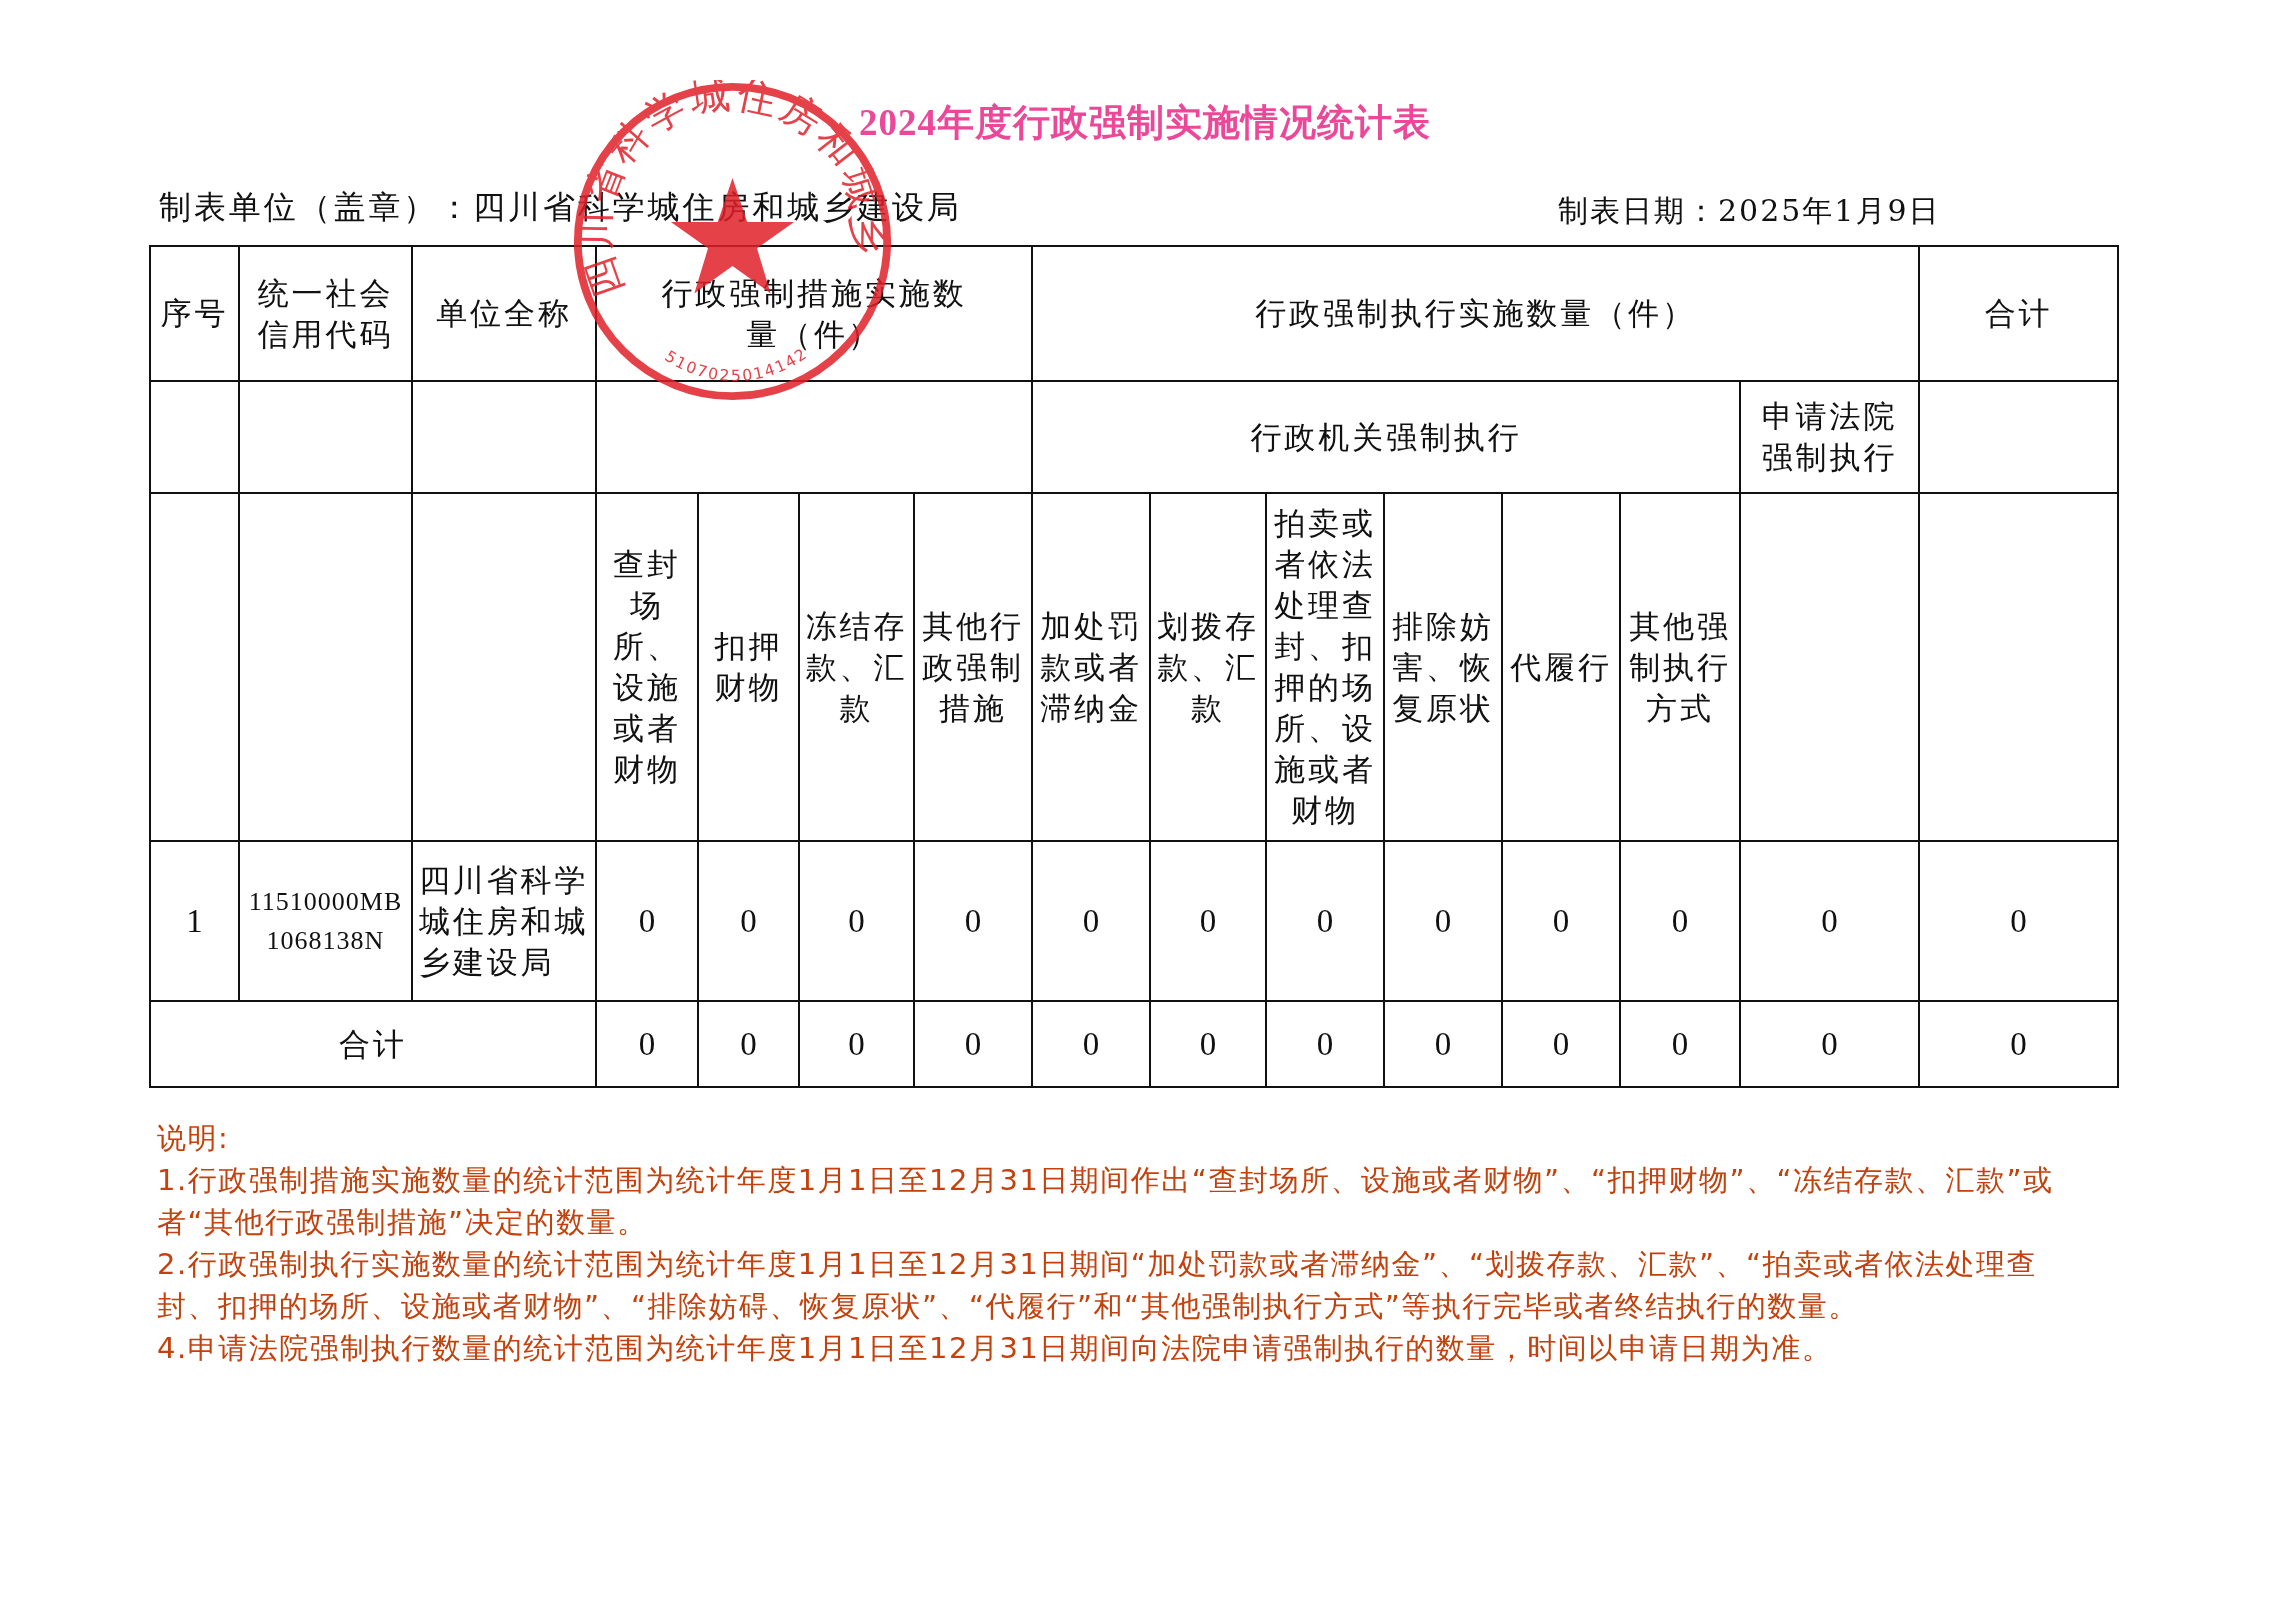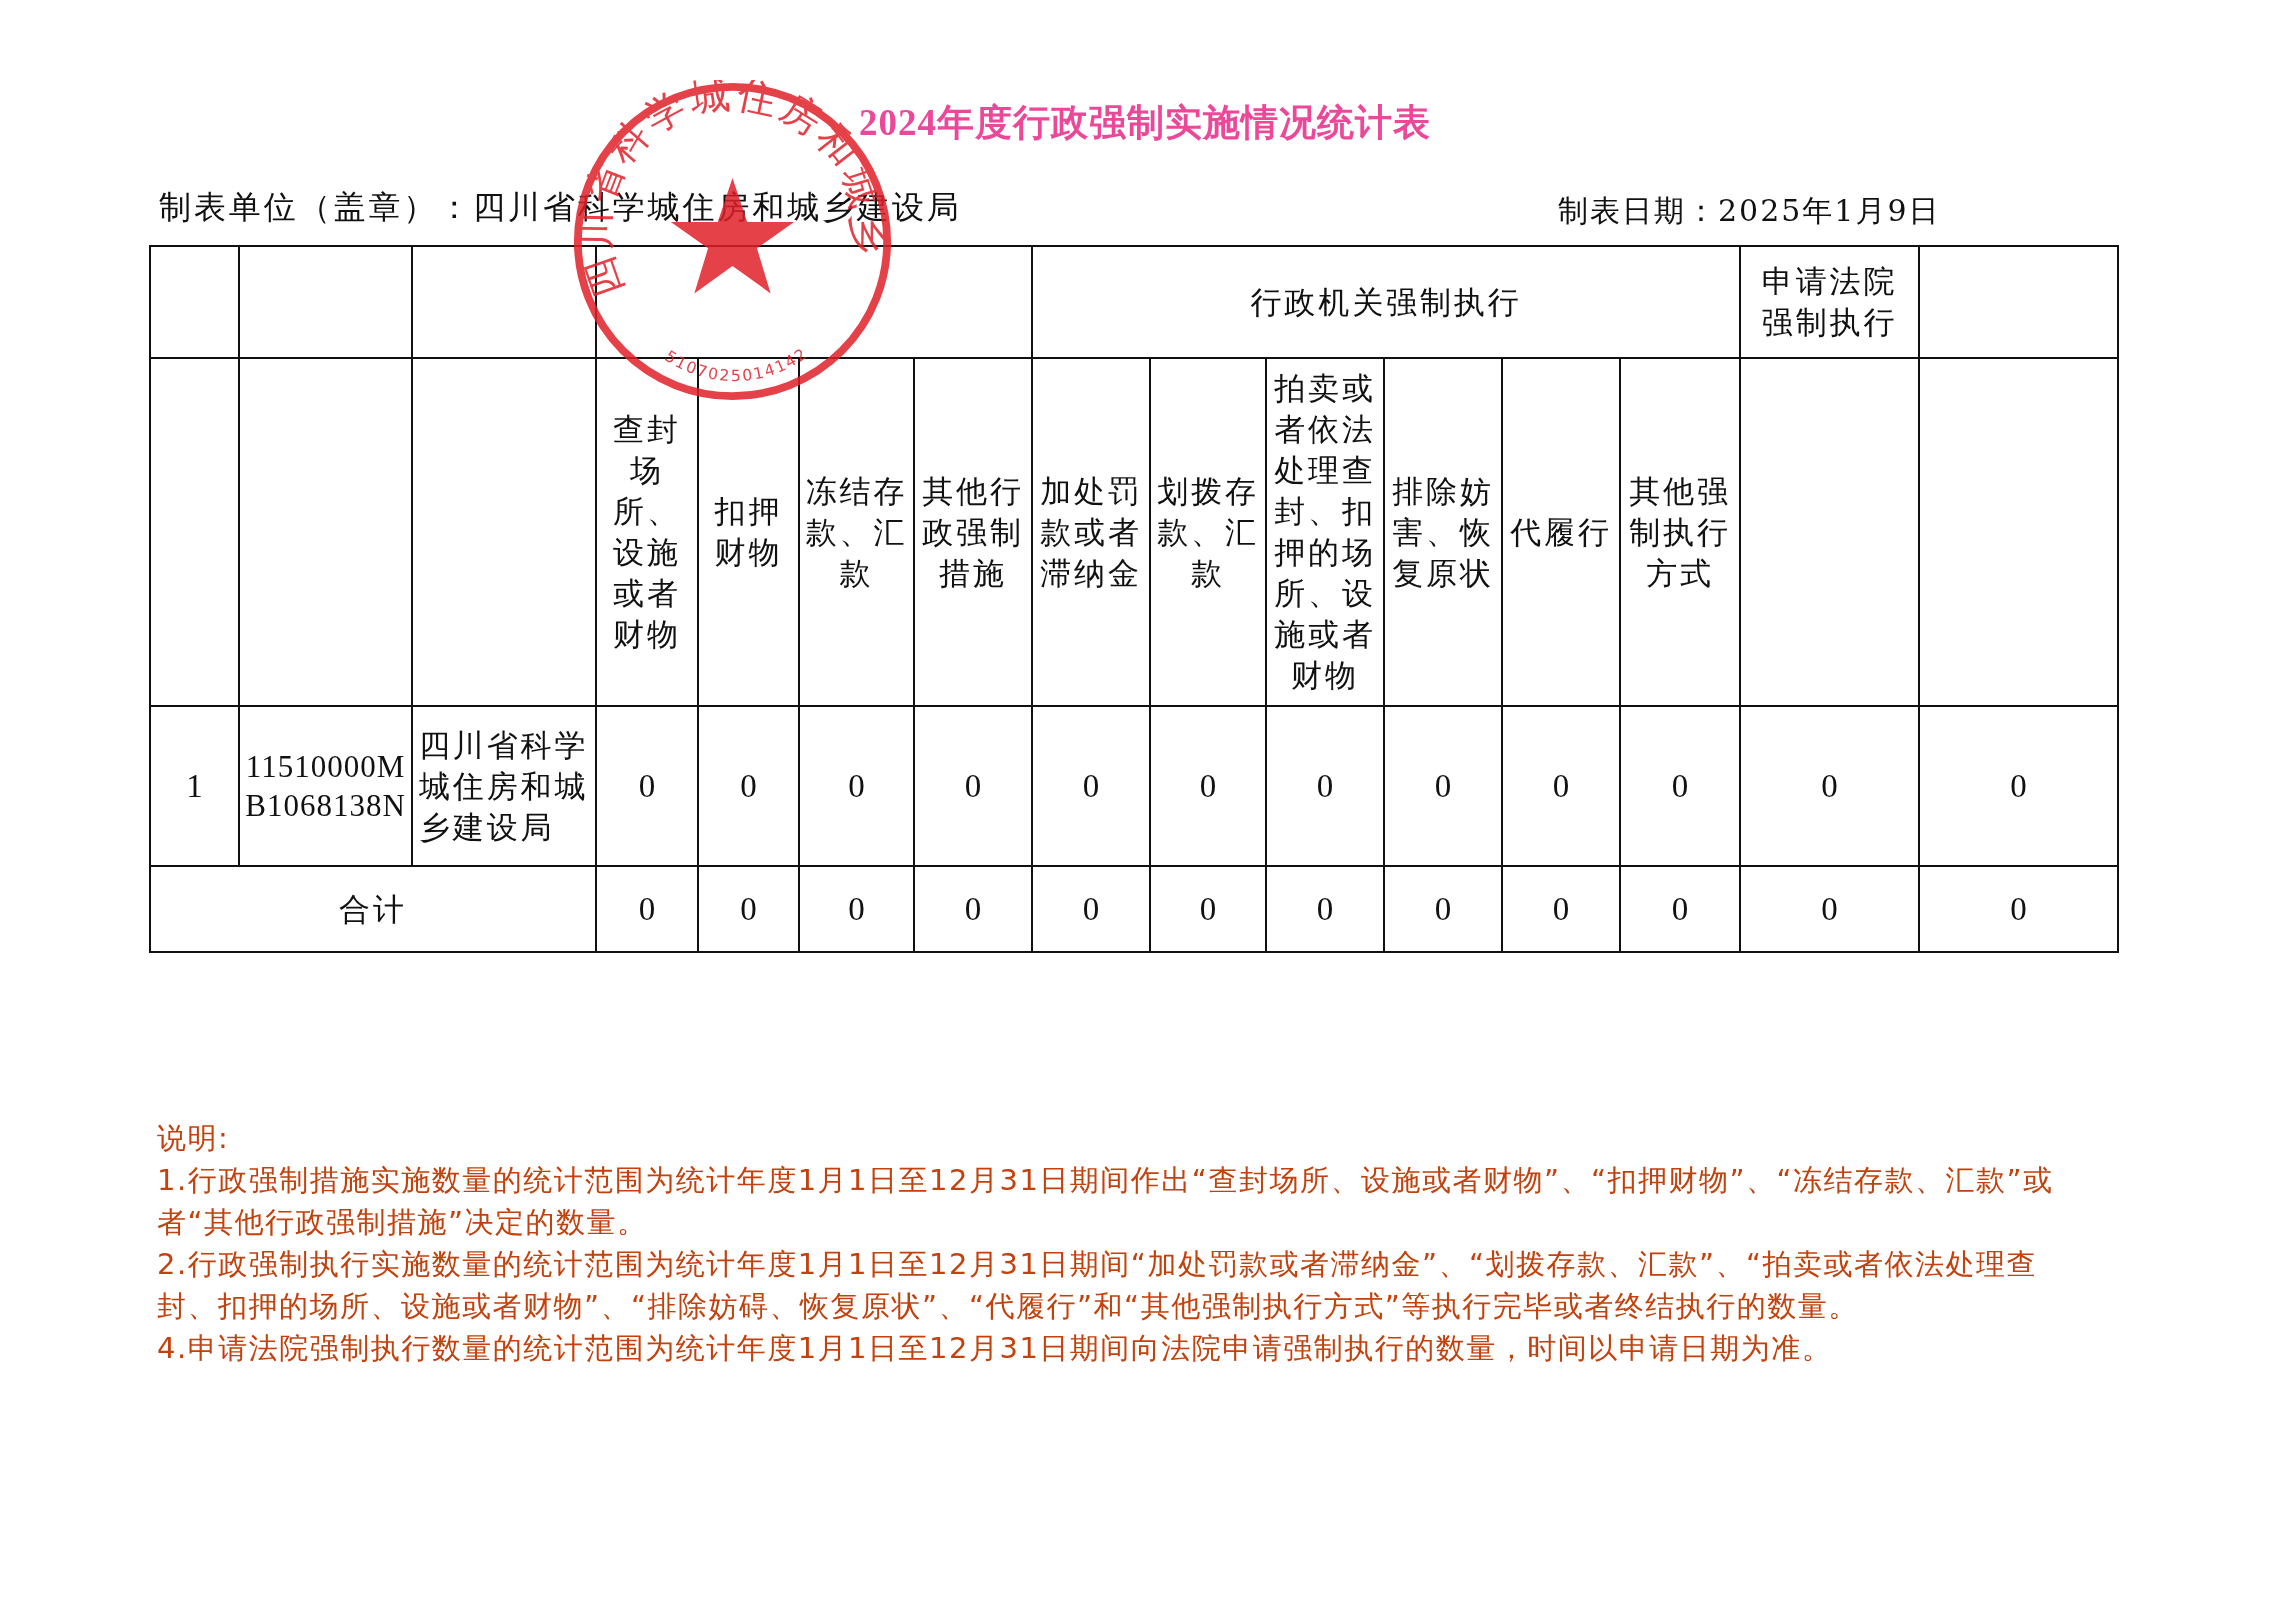--- a/index.html
+++ b/index.html
@@ -23,21 +23,21 @@
   }
   .tbl td {
     border: 2.9px solid #111;
     text-align: center; vertical-align: middle;
     font-size: 31px; line-height: 41px; letter-spacing: 2.9px;
     padding: 0 2px; word-break: break-all;
     font-family: "DejaVu Sans", "Liberation Sans", sans-serif;
     font-weight: normal;
   }
   .tbl td.num { font-family: "Liberation Serif", "DejaVu Serif", serif; font-size: 33px; letter-spacing: 0; }
-  .tbl td.code { font-family: "Liberation Serif", "DejaVu Serif", serif; font-size: 31px; letter-spacing: 1px; line-height: 39px; }
+  .tbl td.code { font-family: "Liberation Serif", "DejaVu Serif", serif; font-size: 26px; letter-spacing: 1px; line-height: 39px; }
   .tbl td.wrap3 { padding: 0 5.9px; }
 
   .notes {
     position: absolute; left: 157px; top: 1117px; width: 1921px;
     font-family: "DejaVu Sans", "Liberation Sans", sans-serif;
     font-size: 29px; line-height: 42px; letter-spacing: 1.5px; color: #c2410c;
   }
   .notes p { margin: 0; }
 
   .seal {
@@ -64,20 +64,28 @@
     <col style="width:118px">
       <col style="width:116px">
       <col style="width:118px">
       <col style="width:118px">
       <col style="width:118px">
       <col style="width:120px">
     <col style="width:179px">
       <col style="width:199px">
   </colgroup>
   <tbody>
+      <tr style="height:135px">
+    <td>序号</td>
+    <td class="wrap3">统一社会信用代码</td>
+    <td>单位全称</td>
+    <td colspan="4" style="border-bottom:2.9px solid #111; padding:0 59px">行政强制措施实施数量（件）</td>
+    <td colspan="7">行政强制执行实施数量（件）</td>
+    <td>合计</td>
+  </tr>
   <tr style="height:112px">
     <td></td>
     <td></td>
     <td></td>
     <td colspan="4"></td>
     <td colspan="6">行政机关强制执行</td>
     <td class="wrap3">申请法院强制执行</td>
     <td></td>
   </tr>
   <tr style="height:348px">

